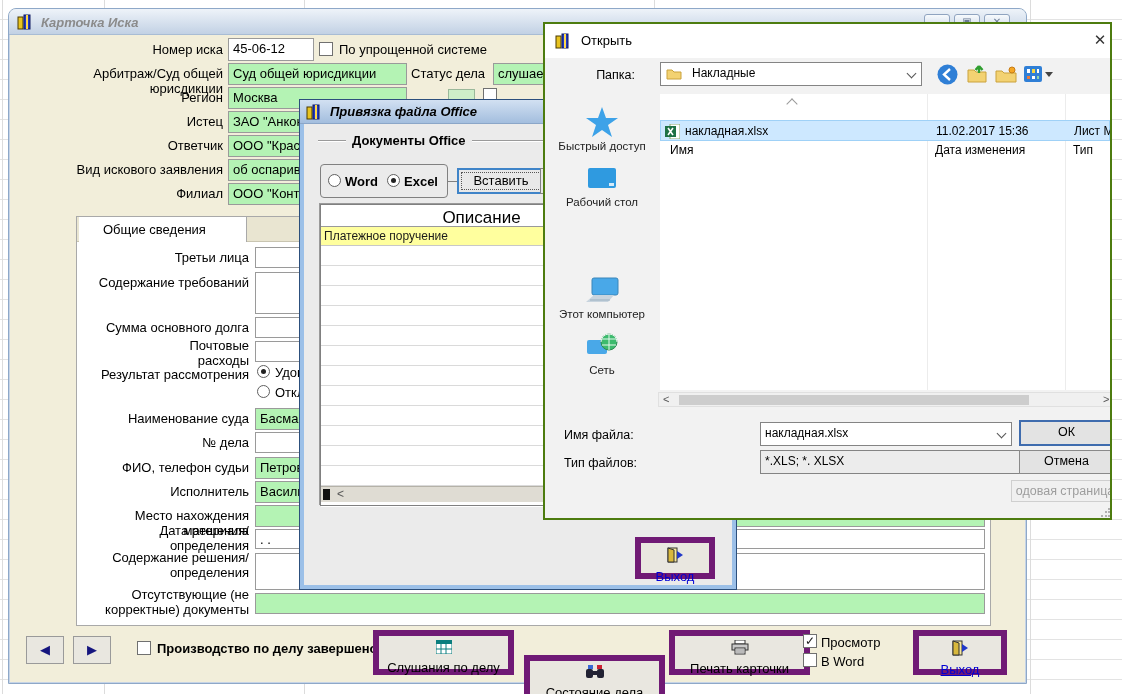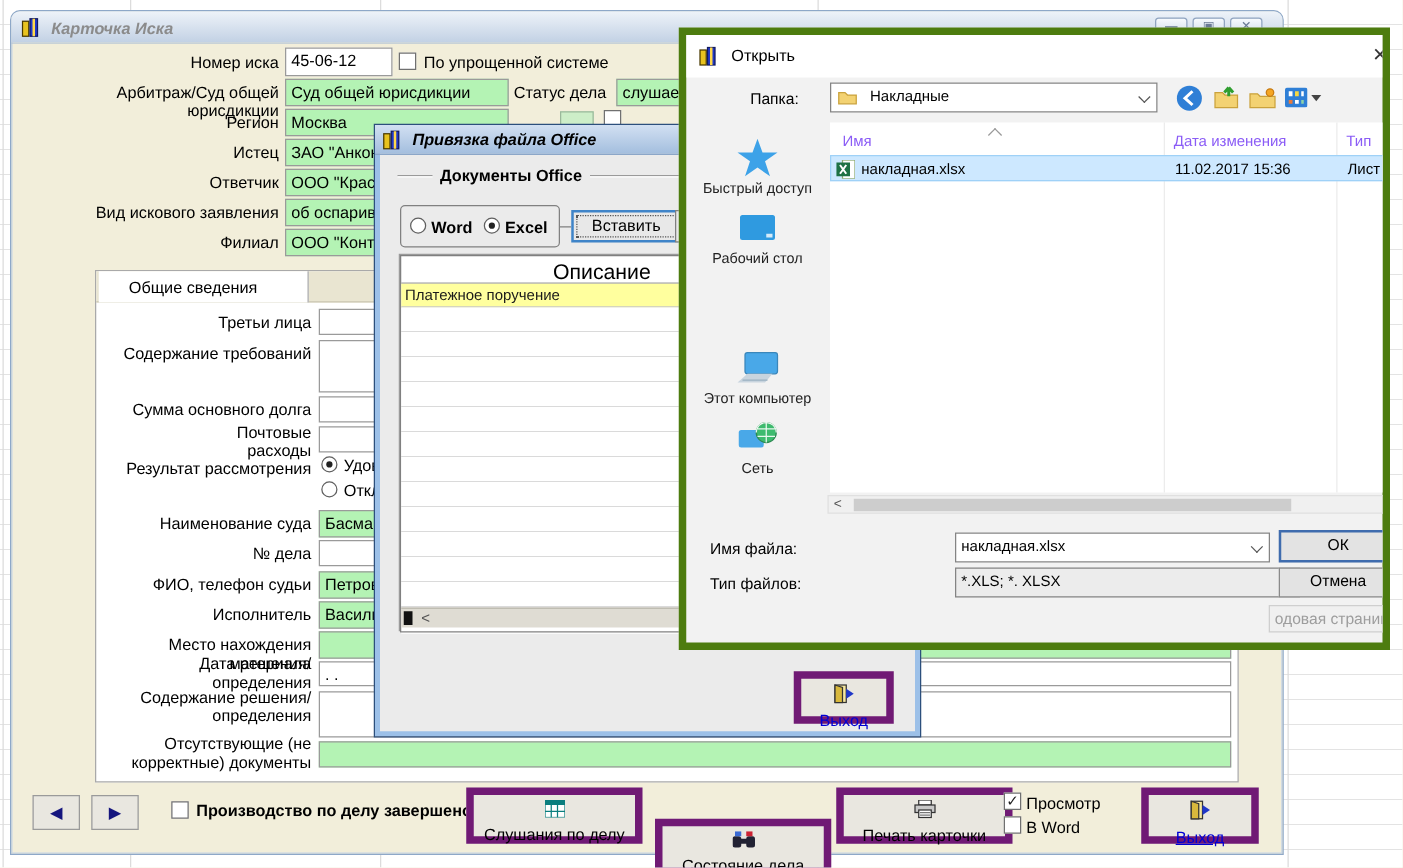--- a/index.html
+++ b/index.html
@@ -56,29 +56,29 @@
   .insertbtn { background:#e8e8e8; border:2px solid #3f84c8; font-size:13px; text-align:center;
     outline:1px dotted #555; outline-offset:-5px; padding-top:3px; }
   .clipbtn { background:#e8e8e8; border:1px solid #808080; font-size:13px; padding:3px 0 0 4px; overflow:hidden; }
   .otable { background:#fff; border:1px solid #808080; box-shadow:1px 1px 0 #fff, -1px -1px 0 #9a9a9a; }
   .otable .thead { height:22px; border-bottom:1px solid #9a9a9a; font-size:17px; text-align:center; padding-top:3px; width:322px; border-right:1px solid #d0d0d0; }
   .yellowrow { background:#ffff9e; font-size:12px; color:#1a1a1a; padding:2px 3px; border-bottom:1px solid #c8c8c8; white-space:nowrap; overflow:hidden; }
   .emptyrows { background-image:repeating-linear-gradient(to bottom,#fff 0 19px,#dadada 19px 20px); }
   .oscroll { background:#dfdcd3; border-top:1px solid #b5b2a8; }
 
   
-  .opendlg { left:543px; top:22px; width:569px; height:498px; background:#f2f2f2; border:6px solid #4d7c0f; overflow:hidden; }
+  .opendlg { left:543px; top:22px; width:569px; height:498px; background:#f2f2f2; border:2px solid #4d7c0f; overflow:hidden; }
   .opendlg .titlebar2 { left:0; top:0; width:100%; height:34px; background:#fff; }
   .opendlg .titletext2 { font-size:13px; color:#000; }
   .closex { font-size:15px; color:#333; width:20px; text-align:center; }
   .combo { background:#fff; border:1px solid #848484; font-size:12px; padding:3px 18px 0 4px; white-space:nowrap; overflow:hidden; }
   .chev { position:absolute; right:6px; top:7px; width:7px; height:7px; border-right:1px solid #555; border-bottom:1px solid #555; transform:rotate(45deg); }
   .chevup { width:8px; height:8px; border-right:1px solid #999; border-bottom:1px solid #999; transform:rotate(-135deg); }
   .sideitem { width:106px; text-align:center; font-size:11.5px; color:#222; }
-  .listhead { font-size:12px; color:#8b5cf6; }
+  .listhead { font-size:12px; color:#000000;margin-top:41px; }
   .selrow { background:#cde8ff; border:1px solid #9fd1f7; }
   .cell { font-size:12px; color:#000; white-space:nowrap; overflow:hidden; }
   .hscroll { background:#f0f0f0; border:1px solid #e0e0e0; }
   .thumb { background:#cdcdcd; }
   .okbtn { background:#e3e3e3; border:2px solid #3f6cae; font-size:12.5px; text-align:center; padding-top:3px; }
   .stdbtn { background:#e3e3e3; border:1px solid #8a8a8a; font-size:12.5px; text-align:center; padding-top:3px; }
   .disbtn { background:#f0f0f0; border:1px solid #cfcfcf; font-size:12.5px; color:#9d9d9d; text-align:center; padding-top:3px; white-space:nowrap; }
   .olabel { font-size:12.5px; color:#000; }
   .grip { width:10px; height:10px; background:
     radial-gradient(circle at 2px 8px,#b0b0b0 1px,transparent 1.5px),

